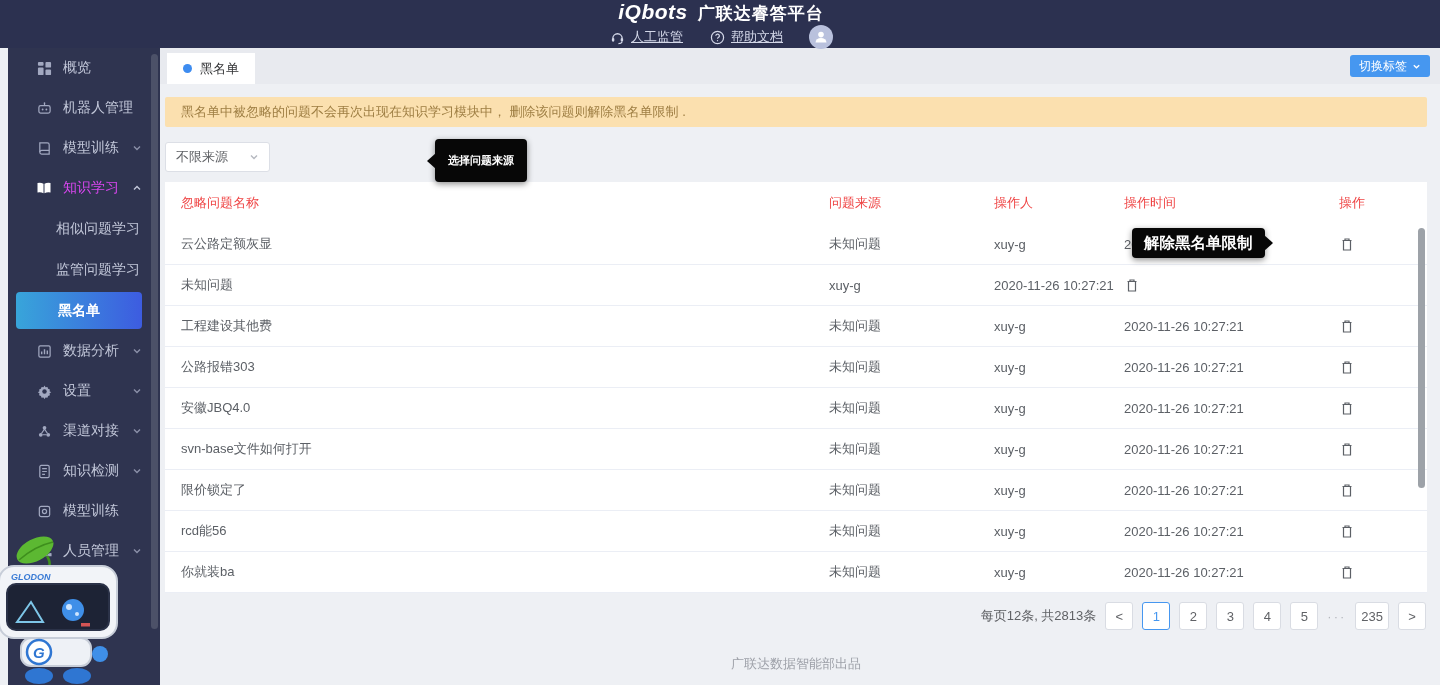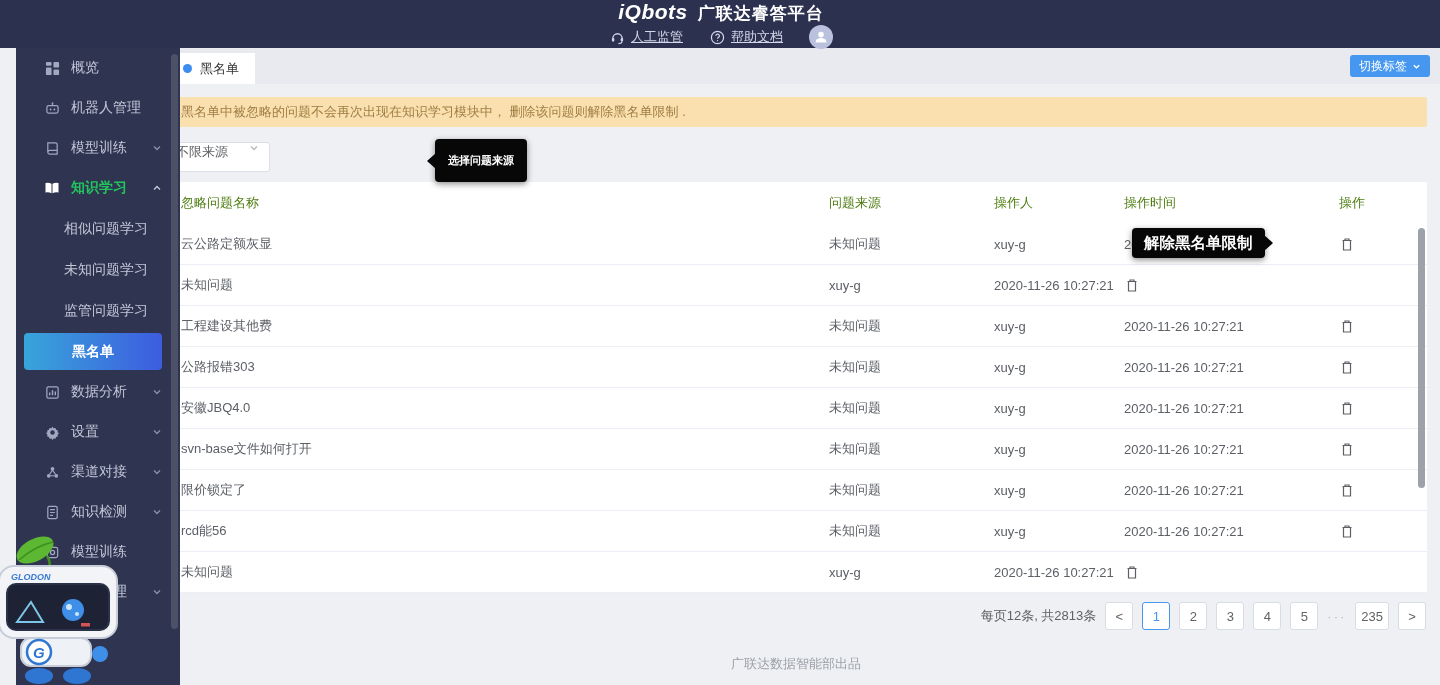--- a/index.html
+++ b/index.html
@@ -9,45 +9,45 @@
   .topbar { position:absolute; left:0; top:0; width:1440px; height:48px; background:#2c3150; display:flex; align-items:center; justify-content:space-between; padding:0 16px 0 18px; z-index:30;flex-direction:column; }
   .logo-wrap { display:flex; align-items:baseline; gap:10px; color:#fff; }
   .logo-en { font-size:21px; font-weight:bold; font-style:italic; letter-spacing:0.5px; }
   .logo-cn { font-size:17px; font-weight:bold; letter-spacing:1px; }
   .top-right { display:flex; align-items:center; gap:26px; }
   .top-link { display:flex; align-items:center; gap:6px; color:#d3d7e8; font-size:13px; cursor:pointer;text-decoration:underline; }
   .top-link svg { display:block; }
   .avatar { width:24px; height:24px; border-radius:50%; background:#b9c1dd; display:flex; align-items:center; justify-content:center; }
 
   
-  .sidebar { position:absolute; left:16px; top:48px; width:164px; height:637px; background:#2f3450; z-index:20; }
+  .sidebar { position:absolute; left:8px; top:48px; width:152px; height:637px; background:#2f3450; z-index:20; }
   .side-item { height:40px; display:flex; align-items:center; padding-left:28px; gap:11px; color:#c2c7d9; font-size:14px; cursor:pointer; position:relative; }
   .side-item .chev { position:absolute; right:18px; top:50%; transform:translateY(-50%); display:flex; }
-  .side-item.parent-active { color:#22c55e; font-weight:bold;gap:11px; }
+  .side-item.parent-active { color:#d946ef; font-weight:normal;gap:11px; }
   .sub-item { height:41px; display:flex; align-items:center; padding-left:48px; color:#c2c7d9; font-size:14px; cursor:pointer; }
   .sub-item.active { margin:2px 18px 2px 8px; padding-left:0; justify-content:center; height:37px; border-radius:4px; background:linear-gradient(90deg,#38a5da,#3d5ce0); color:#fff; font-weight:bold; }
   .side-scroll { position:absolute; right:2px; top:6px; bottom:56px; width:7px; border-radius:4px; background:#4c5168; }
   .collapse-row { position:absolute; left:0; bottom:4px; height:36px; width:100%; display:flex; align-items:center; padding-left:30px; color:#9aa0b8; cursor:pointer; }
   .icon16 { width:16px; height:16px; display:flex; align-items:center; justify-content:center; }
 
   
   .main { position:absolute; left:152px; top:48px; width:1288px; height:637px; }
   .tabbar { height:36px; background:#e8eaef; position:relative; display:flex; align-items:flex-end; }
   .tab { height:31px; background:#ffffff; display:flex; align-items:center; gap:8px; padding:0 16px; margin-left:15px; font-size:13px; color:#303133; cursor:pointer; }
   .tab-dot { width:9px; height:9px; border-radius:50%; background:#3d8cf0; }
   .switch-btn { position:absolute; right:10px; top:7px; height:22px; background:#4697f0; color:#fff; font-size:12px; border:none; border-radius:3px; padding:0 9px; display:flex; align-items:center; gap:5px; cursor:pointer; }
 
   .content { height:601px; background:#eef0f4; position:relative; }
   .notice { margin:13px 13px 0 13px; height:30px; background:#fbe0af; border-radius:2px; display:flex; align-items:center; padding-left:16px; font-size:13px; color:#9e7e43; }
   .filter-row { margin:15px 13px 0 13px; }
-  .select { width:105px; height:30px; background:#fff; border:1px solid #dcdfe6; border-radius:3px; display:flex; justify-content:space-between; padding:0 10px; font-size:13px; color:#606266; cursor:pointer; }
+  .select { width:105px; height:30px; background:#fff; border:1px solid #dcdfe6; border-radius:3px; display:flex; align-items:center; justify-content:space-between; padding:0 10px; font-size:13px; color:#606266; cursor:pointer; }
 
   .table { margin:10px 13px 0 13px; background:#fff; position:relative; }
   .trow, .thead { display:grid; grid-template-columns:648px 165px 130px 215px 1fr; align-items:center; padding:0 16px; font-size:13px; }
-  .thead { height:42px; color:#4d7c0f; background:#fff; }
+  .thead { height:42px; color:#ef4444; background:#fff; }
   .trow { height:41px; color:#5c6066; border-bottom:1px solid #ebeef5; }
   .trow:last-child { border-bottom:none; }
   .del-btn { background:none; border:none; cursor:pointer; padding:0; width:16px; height:16px; display:flex; align-items:center; justify-content:center; }
   .table-scroll { position:absolute; right:2px; top:46px; width:7px; height:260px; border-radius:4px; background:#9da2a8; }
 
   .pager { display:flex; justify-content:flex-end; align-items:center; gap:9px; margin:9px 14px 0 13px; font-size:13px; color:#606266; }
   .pbtn { min-width:28px; height:28px; background:#fff; border:1px solid #d9dce3; border-radius:3px; display:flex; align-items:center; justify-content:center; font-size:13px; color:#606266; cursor:pointer; padding:0 5px; }
   .pbtn.active { border-color:#4697f0; color:#4697f0; }
   .pellipsis { color:#b4b7bd; letter-spacing:2px; font-size:13px; }
   .footer { text-align:center; color:#9da0a8; font-size:13px; margin-top:25px; }
@@ -150,23 +150,20 @@
     <span class="chev">
       <svg width="10" height="10" viewBox="0 0 10 10" fill="none" stroke="#c2c7d9" stroke-width="1.4">
           <path d="M2 6.5 L5 3.5 L8 6.5"></path>
         </svg>
     </span>
   </div>
   <div class="sub-item">
     <span>相似问题学习</span>
   </div>
   <div class="sub-item">
-    <span>未知问题学习</span>
-  </div>
-  <div class="sub-item">
     <span>监管问题学习</span>
   </div>
   <div class="sub-item active">
     <span>黑名单</span>
   </div>
   <div class="side-item">
     <span class="icon16">
       <svg width="15" height="15" viewBox="0 0 16 16" fill="none" stroke="#a2a8c0" stroke-width="1.3">
         <rect x="2" y="2" width="12" height="12" rx="1.5"></rect>
         <path d="M5 11 V8 M8 11 V5.5 M11 11 V7" stroke-width="1.5"></path>
@@ -377,20 +374,21 @@
         <span>未知问题</span>
         <span>xuy-g</span>
         <span>2020-11-26 10:27:21</span>
         <button class="del-btn">
           <svg width="14" height="15" viewBox="0 0 14 15" fill="none" stroke="#5c6066" stroke-width="1.2">
               <path d="M2.5 3.5 h9 M5 3.5 V2 h4 v1.5 M3.5 3.5 v9.5 h7 V3.5"></path>
             </svg>
         </button>
       </div>
       <div class="trow">
+        <span>你就装ba</span>
         <span>未知问题</span>
         <span>xuy-g</span>
         <span>2020-11-26 10:27:21</span>
         <button class="del-btn">
           <svg width="14" height="15" viewBox="0 0 14 15" fill="none" stroke="#5c6066" stroke-width="1.2">
               <path d="M2.5 3.5 h9 M5 3.5 V2 h4 v1.5 M3.5 3.5 v9.5 h7 V3.5"></path>
             </svg>
         </button>
       </div>
 

